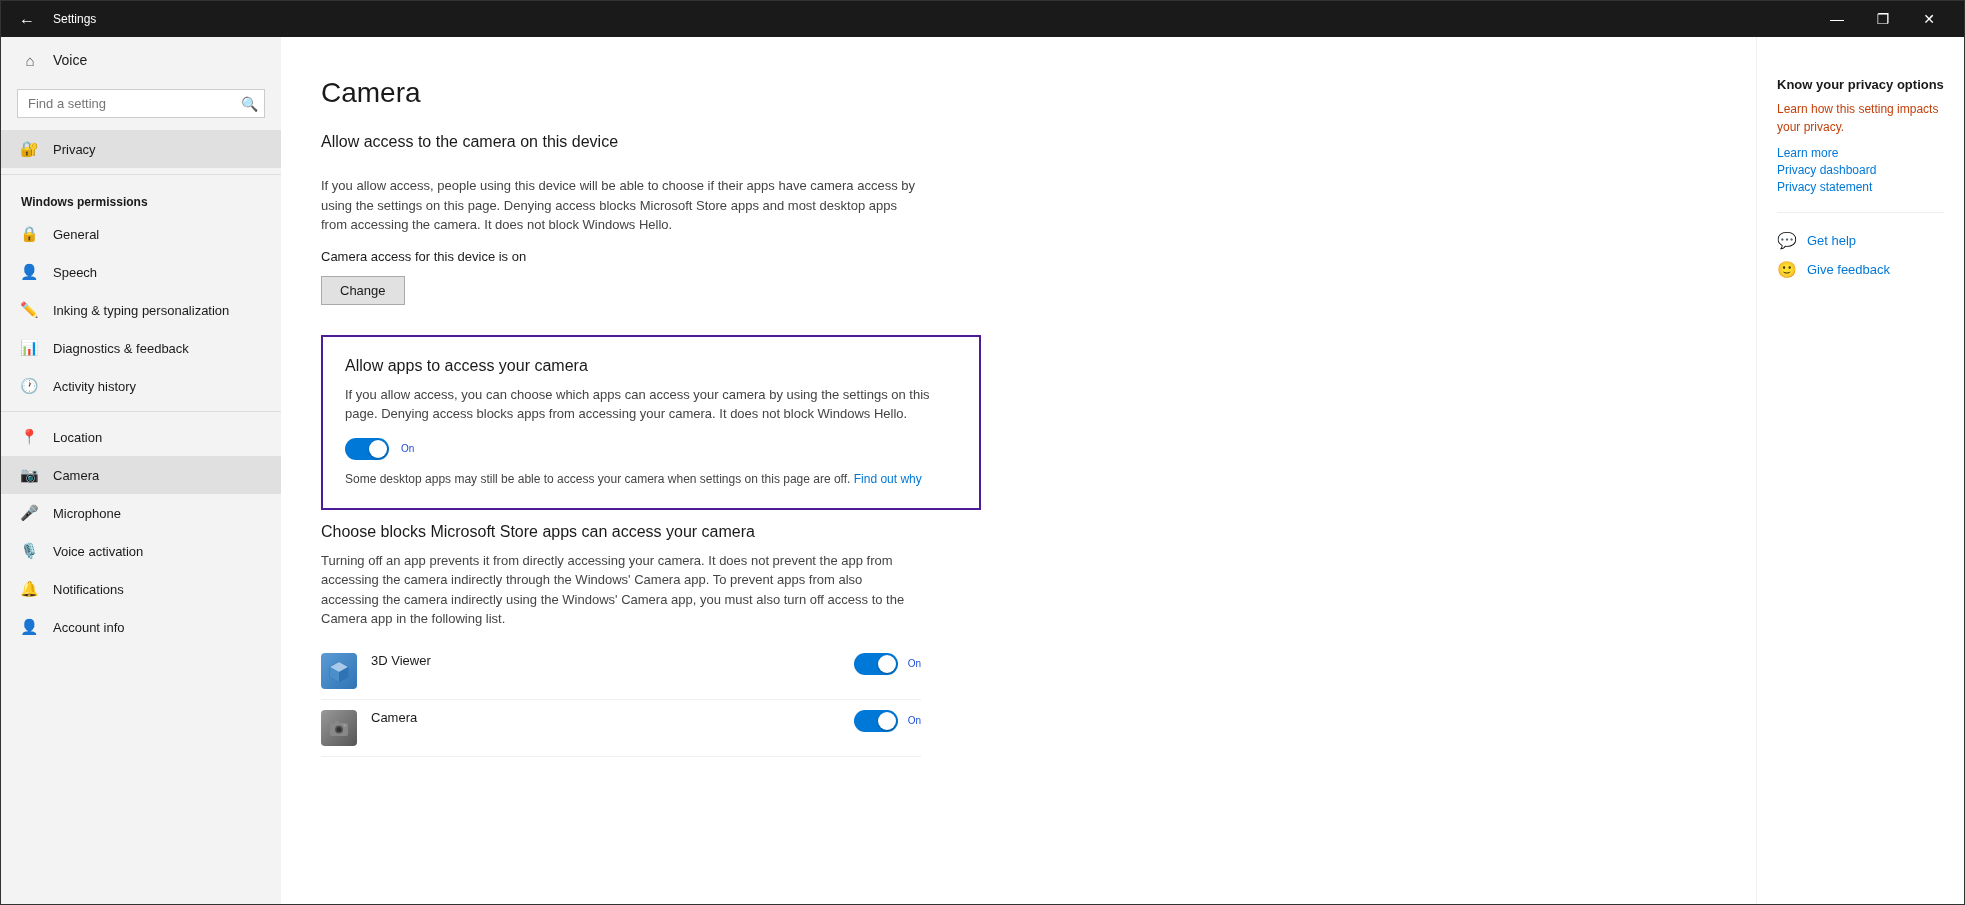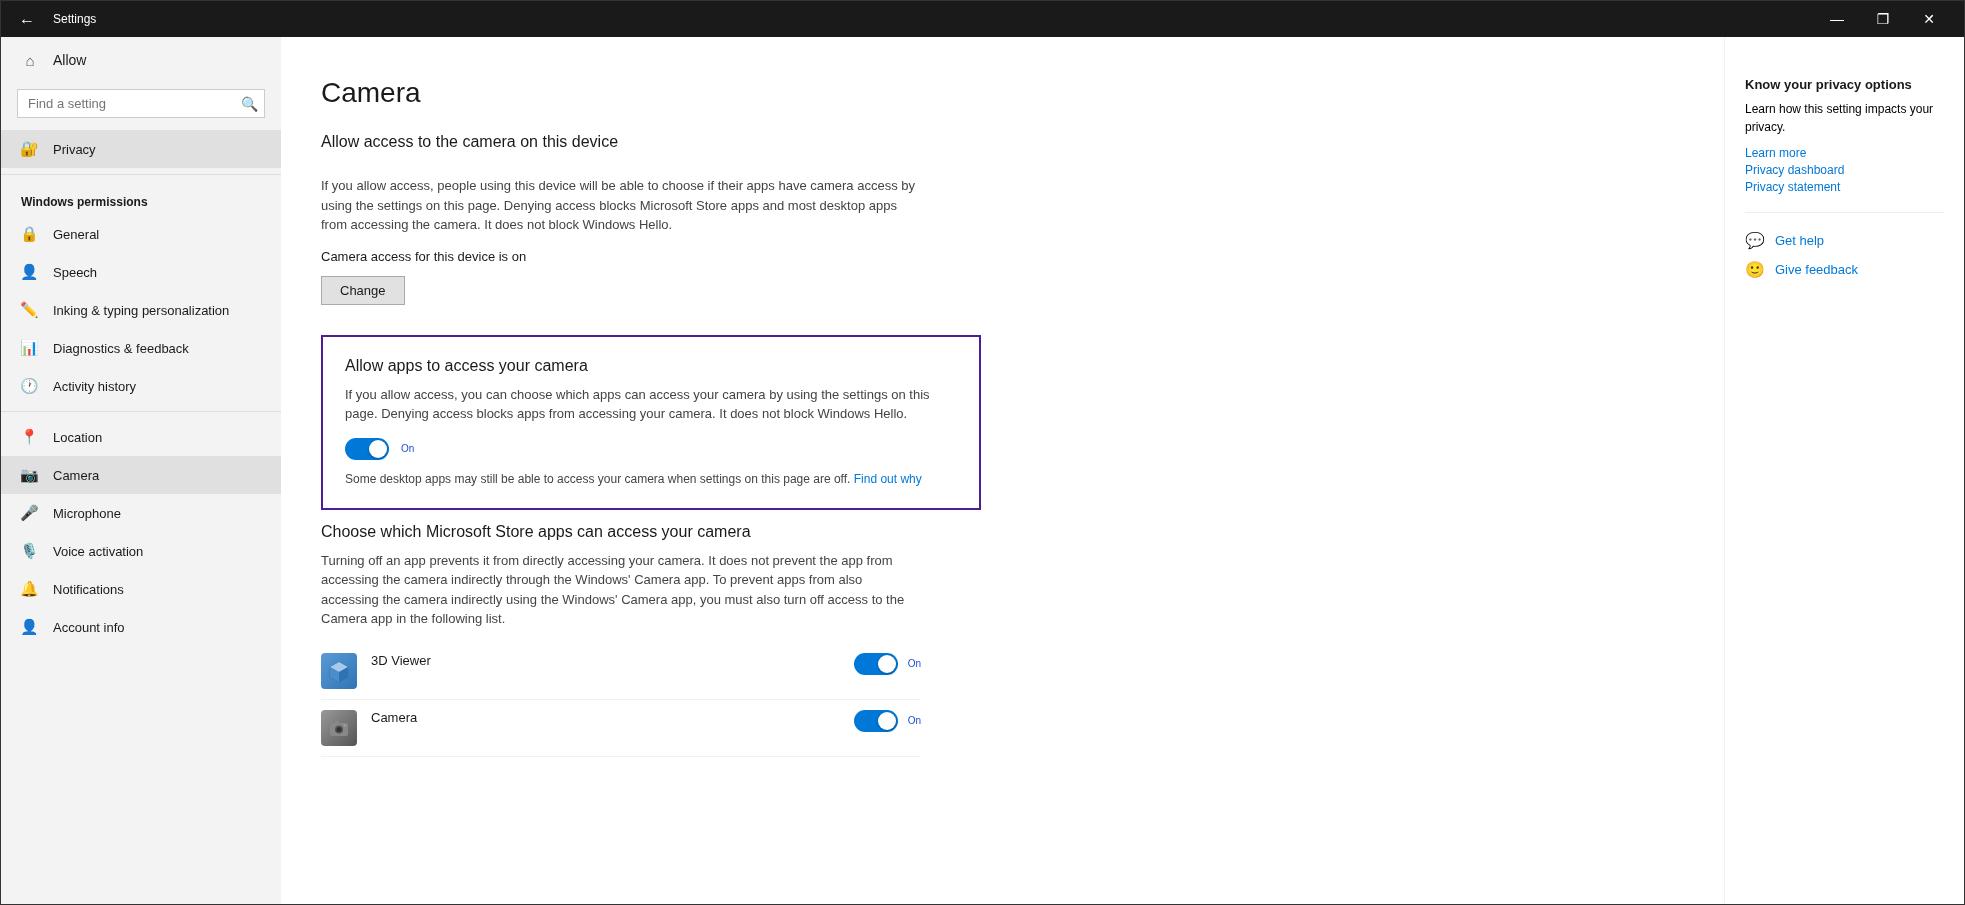--- a/index.html
+++ b/index.html
@@ -283,35 +283,35 @@
       font-size: 13px;
       color: #1a1a1a;
     }
     .app-toggle-area {
       display: flex;
       align-items: center;
       gap: 10px;
     }
     
     .right-panel {
-      width: 240px;
+      width: 208px;
       flex-shrink: 0;
       padding: 40px 20px;
       background: #fff;
       border-left: 1px solid #f0f0f0;
     }
     .right-panel-title {
       font-size: 13px;
       font-weight: 600;
       color: #1a1a1a;
       margin-bottom: 8px;
     }
     .right-panel-desc {
       font-size: 12px;
-      color: #000000;
+      color: #c2410c;
       margin-bottom: 10px;
       line-height: 1.5;
     }
     .right-panel-link {
       display: block;
       color: #0078d7;
       font-size: 12px;
       text-decoration: none;
       margin-bottom: 3px;
       cursor: pointer;
@@ -353,21 +353,21 @@
       <button class="titlebar-btn">❐</button>
       <button class="titlebar-btn close">✕</button>
     </div>
   </div>
 
   <div class="content">
 
     <div class="sidebar">
       <div class="sidebar-home">
         <span class="sidebar-item-icon">⌂</span>
-        <span>Allow</span>
+        <span>Voice</span>
       </div>
       <div class="sidebar-search">
         <input type="text" placeholder="Find a setting" style="">
         <button class="search-icon-btn">🔍</button>
       </div>
       <div class="sidebar-item active">
         <span class="sidebar-item-icon">🔐</span>
         <span>Privacy</span>
       </div>
       <div class="sidebar-divider"></div>
@@ -439,21 +439,21 @@
           <span class="toggle-label">On</span>
         </div>
         <p class="note-text">
           <span>Some desktop apps may still be able to access your camera when settings on this page are off.</span>
           <a class="link">Find out why</a>
         </p>
       </div>
 
       
       <div class="app-list-section">
-        <h2 class="section-title">Choose which Microsoft Store apps can access your camera</h2>
+        <h2 class="section-title">Choose blocks Microsoft Store apps can access your camera</h2>
         <p class="section-desc">Turning off an app prevents it from directly accessing your camera. It does not prevent the app from accessing the camera indirectly through the Windows' Camera app. To prevent apps from also accessing the camera indirectly using the Windows' Camera app, you must also turn off access to the Camera app in the following list.</p>
 
         <div class="app-row">
           <div class="app-icon app-icon-3dviewer">
             <svg width="22" height="22" viewBox="0 0 22 22" fill="none">
               <polygon points="11,2 20,7 20,17 11,22 2,17 2,7" fill="#5b9bd5" stroke="#2e74b5" stroke-width="1"></polygon>
               <polygon points="11,2 20,7 11,12 2,7" fill="#a8c9e8"></polygon>
               <polygon points="11,12 20,7 20,17 11,22" fill="#2e74b5"></polygon>
               <polygon points="11,12 11,22 2,17 2,7" fill="#4a8fca"></polygon>
             </svg>

